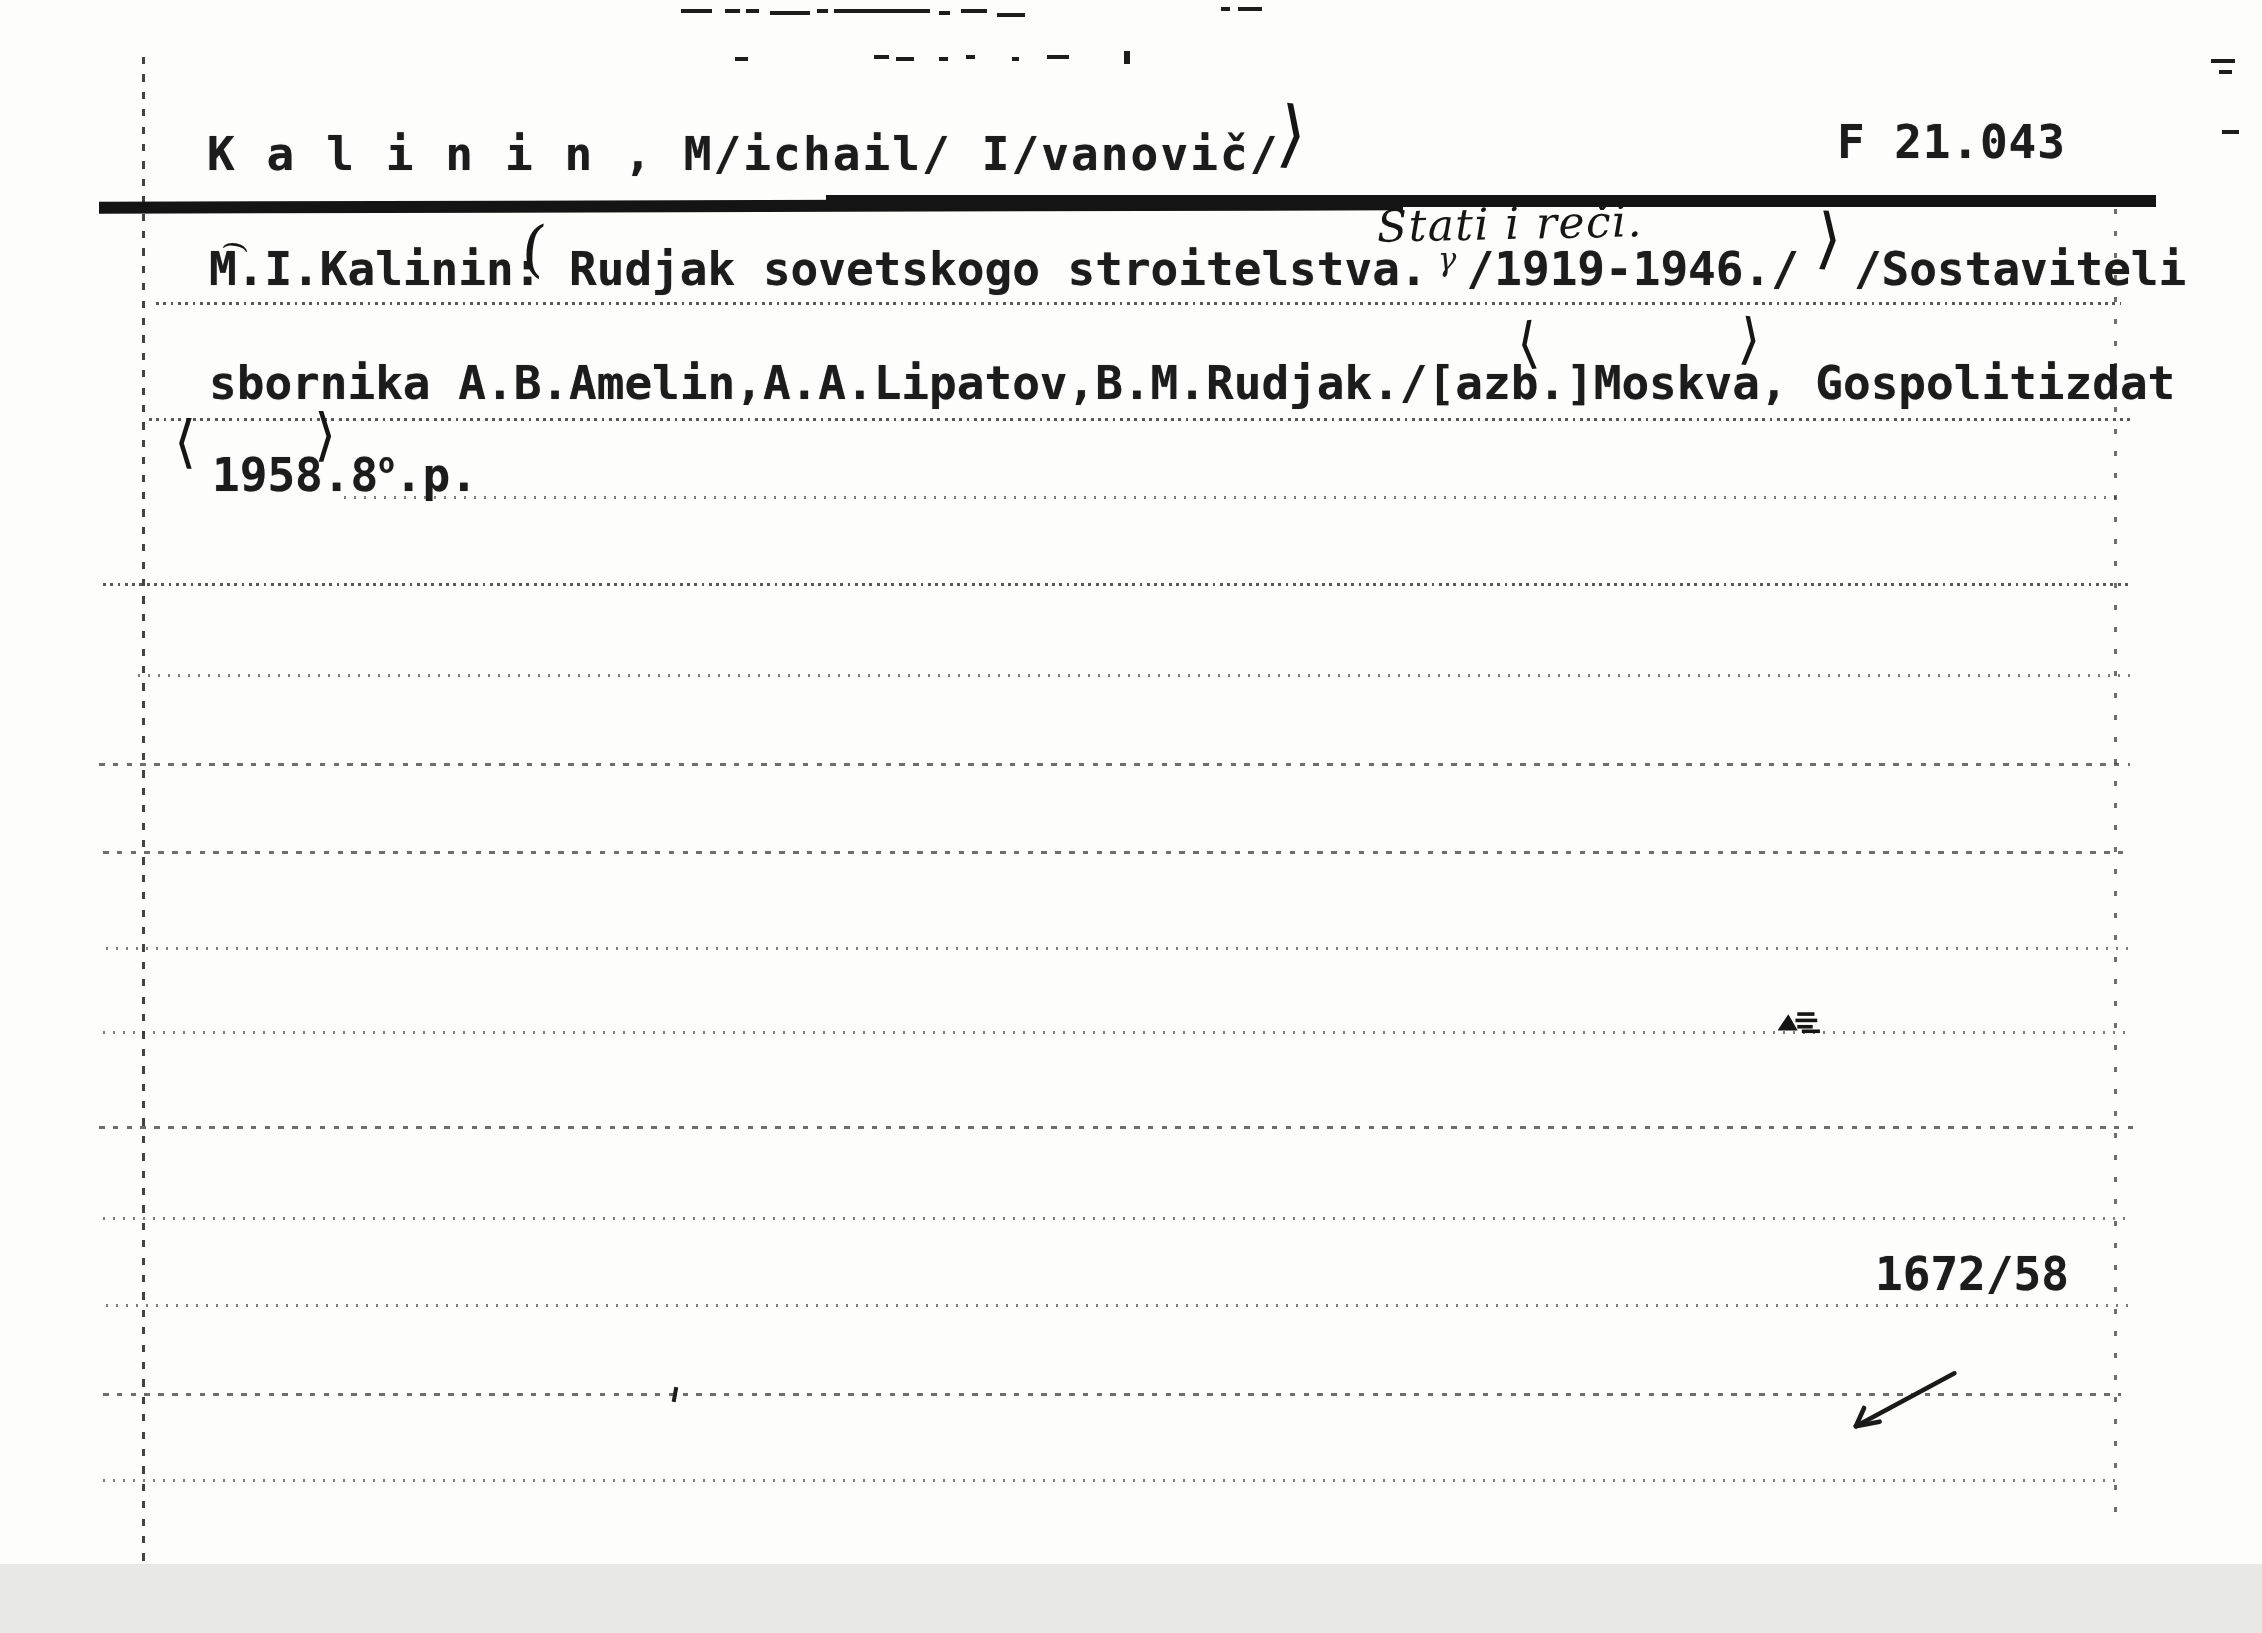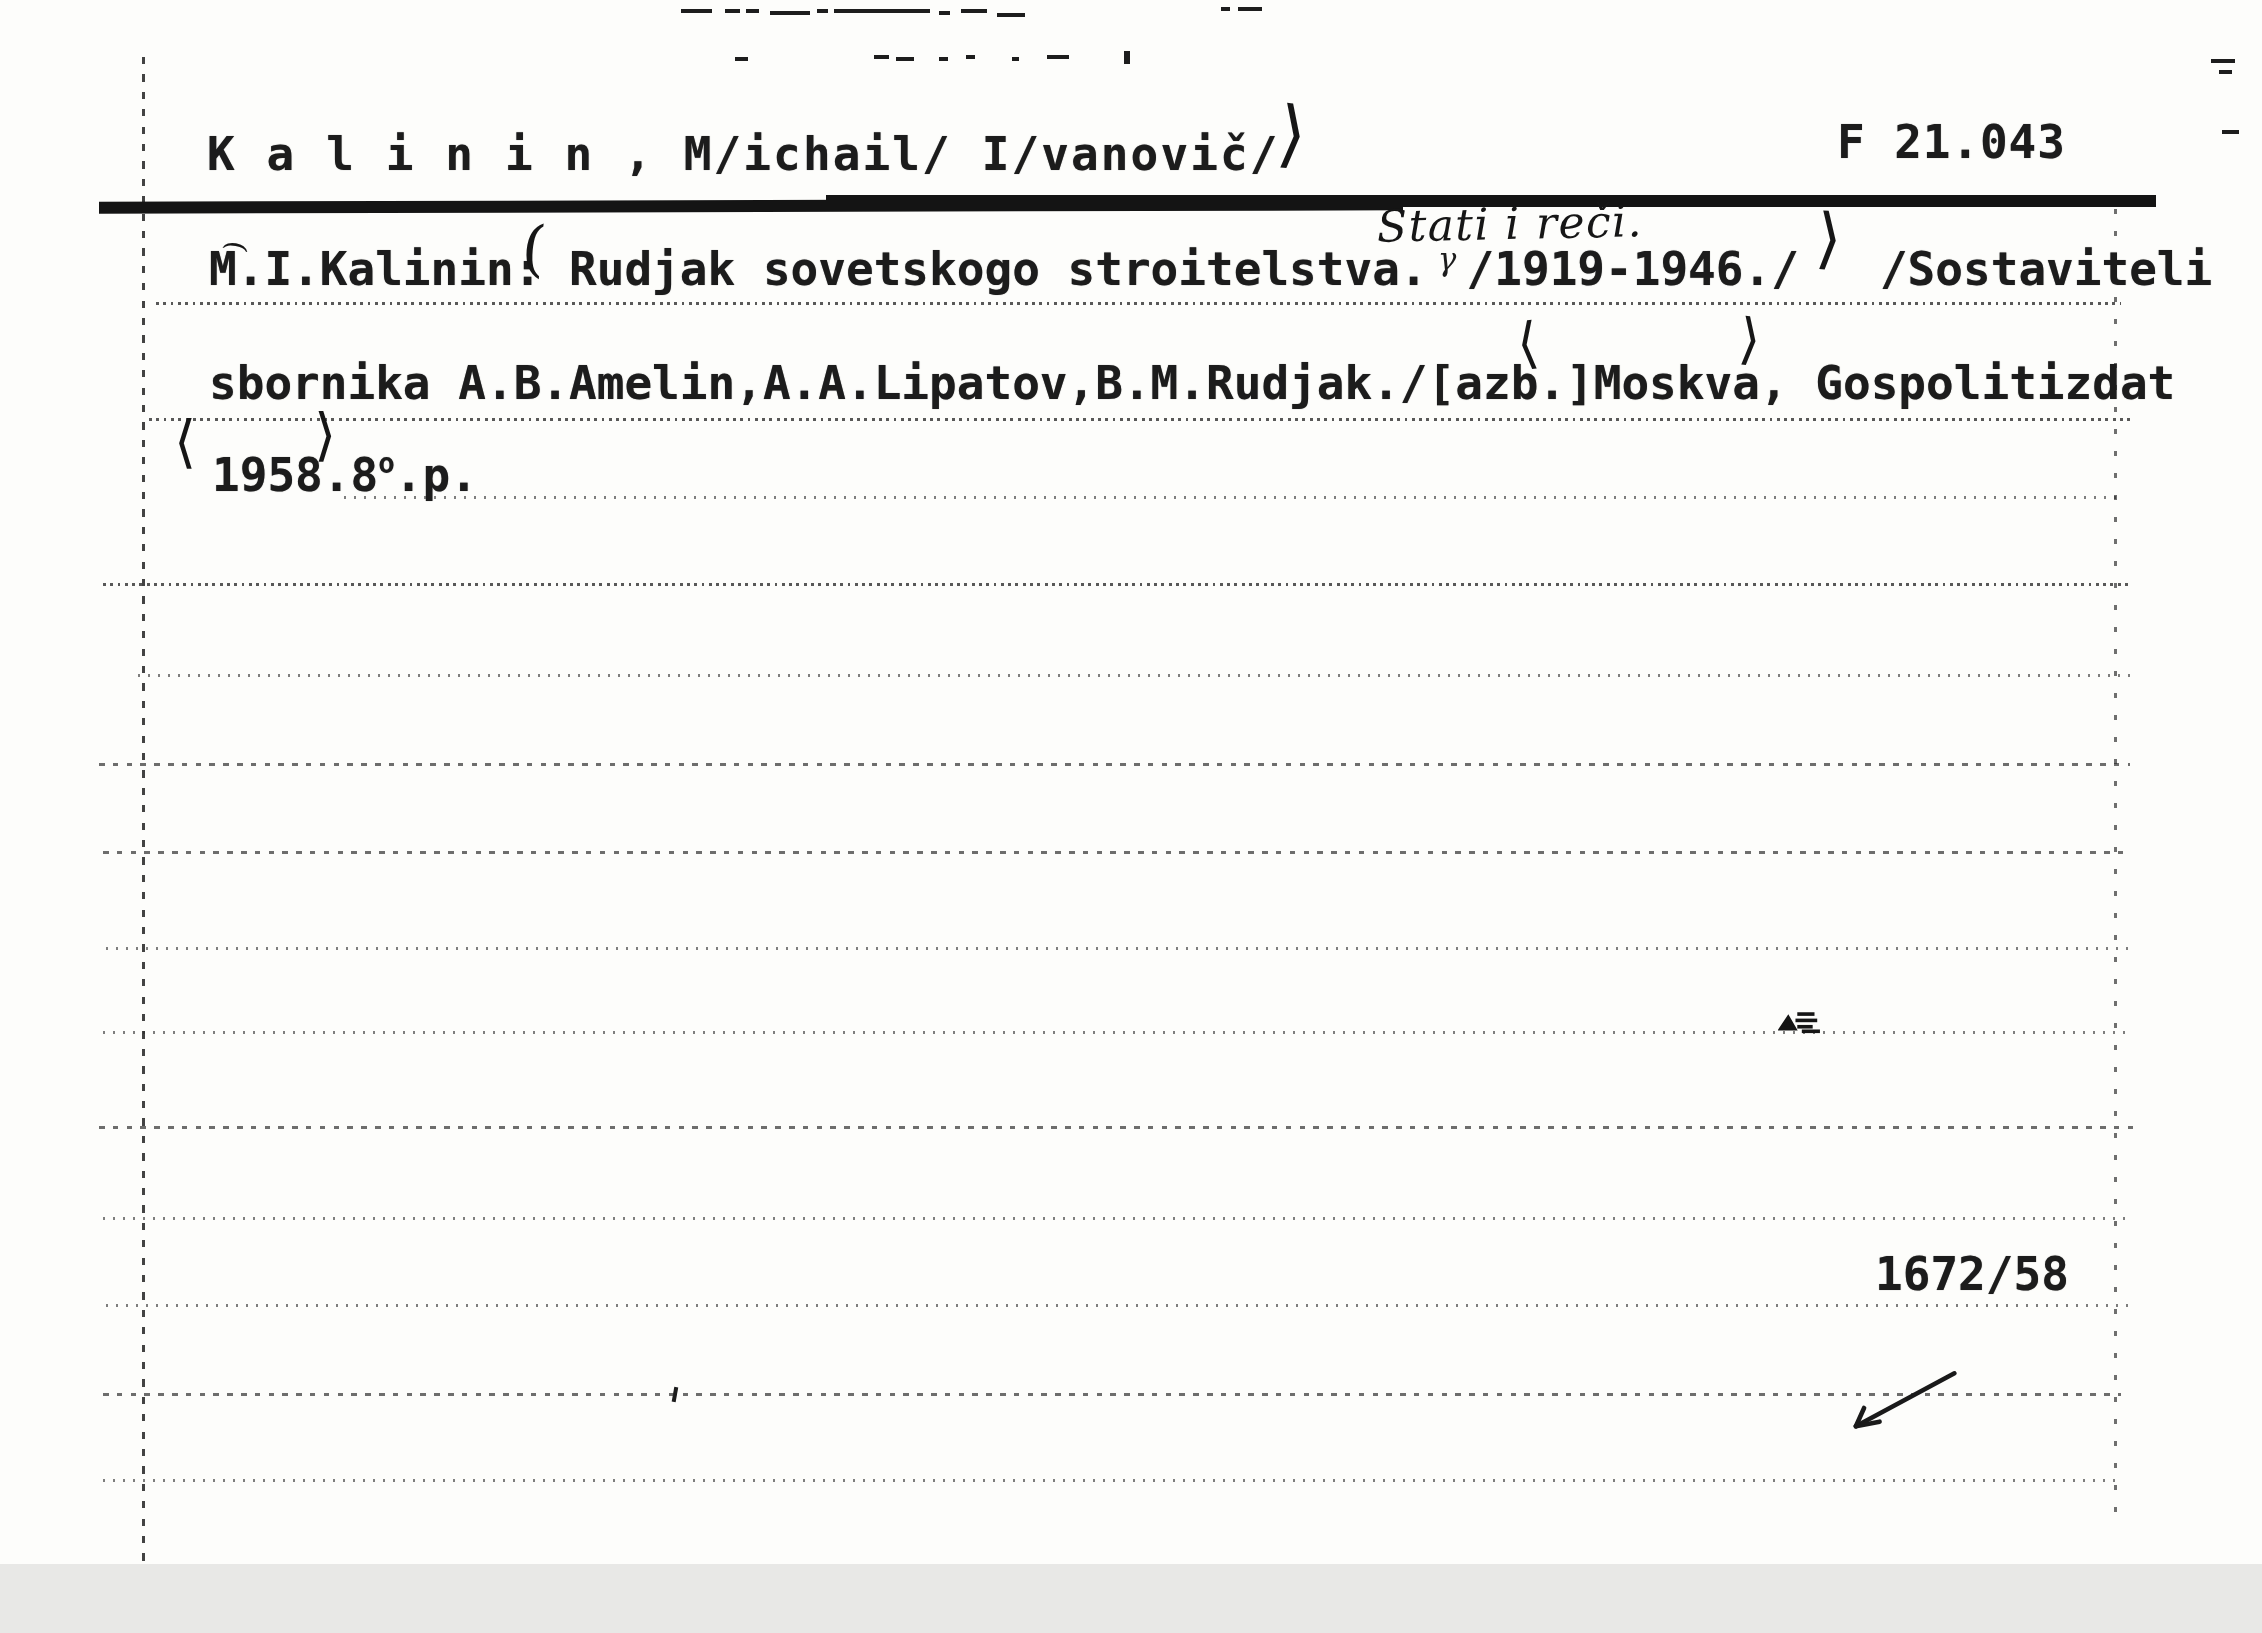--- a/index.html
+++ b/index.html
@@ -18,21 +18,21 @@
     font-weight:700;
     font-size:46px;
     line-height:1;
     white-space:nowrap;
     color:#1c1c1c;
     text-shadow:0 0 0.9px rgba(20,20,20,.55);
   }
   .heading{letter-spacing:2.1px;}
   .callnum{letter-spacing:0.9px;}
   .sup{font-size:27.5px;vertical-align:18.4px;}
-  .gap-c{margin-left:81px;}
+  .gap-c{margin-left:55px;}
   .caret-slot{display:inline-block;width:39px;text-align:center;}
   .caret-glyph{
     display:inline-block;font-family:"DejaVu Serif",serif;font-style:italic;
     font-size:31px;font-weight:400;transform:translateY(-14.7px);text-shadow:none;
   }
   
   .hw{
     position:absolute;
     font-family:"DejaVu Sans",sans-serif;
     font-weight:400;line-height:1;color:#161616;white-space:nowrap;

